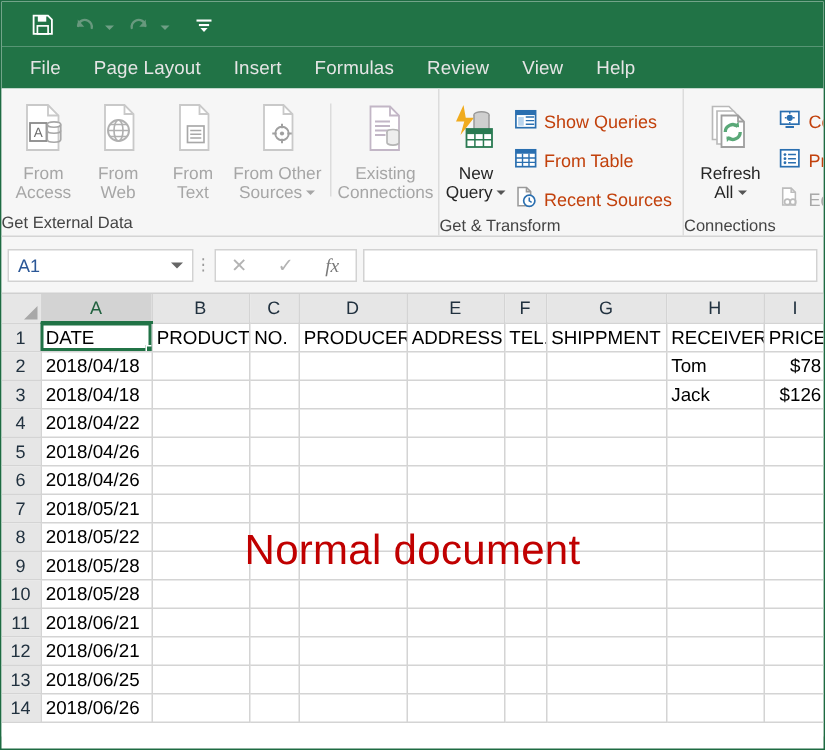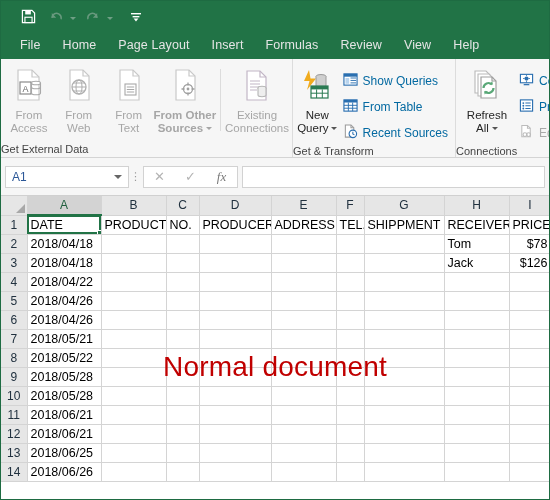--- a/index.html
+++ b/index.html
@@ -110,21 +110,21 @@
     flex-direction: column;
     justify-content: center;
     padding-top: 6px;
     gap: 2px;
   }
   .smallbtn {
     display: flex;
     align-items: center;
     gap: 5px;
     font-size: 12px;
-    color: #0369a1;
+    color: #c2410c;
     padding: 2px 4px;
     white-space: nowrap;
     height: 24px;
   }
   .smallbtn.disabled { color: #a9a9a9; }
 
   .dd-caret {
     width: 0; height: 0;
     border-left: 3px solid transparent;
     border-right: 3px solid transparent;
@@ -301,21 +301,20 @@
       <svg width="14" height="14" viewBox="0 0 14 14">
         <rect x="2" y="4" width="10" height="1.4" fill="#ffffff"></rect>
         <rect x="3.6" y="7" width="6.8" height="1.4" fill="#ffffff"></rect>
         <path d="M4.6 9.6 L9.4 9.6 L7 12.4 Z" fill="#ffffff"></path>
       </svg>
     </div>
   </div>
 
   <div class="tabstrip">
     <div class="tab">File</div>
-    <div class="tab">Home</div>
     <div class="tab">Page Layout</div>
     <div class="tab">Insert</div>
     <div class="tab">Formulas</div>
     <div class="tab">Review</div>
     <div class="tab">View</div>
     <div class="tab">Help</div>
   </div>
 
   <div class="ribbon">
 
@@ -357,21 +356,21 @@
               <path d="M7 2h13l6 6v24H7z" fill="#ffffff" stroke="#c9c9c9" stroke-width="1.2"></path>
               <path d="M20 2v6h6" fill="none" stroke="#c9c9c9" stroke-width="1.2"></path>
               <rect x="12" y="16" width="11" height="11" fill="none" stroke="#a8a8a8" stroke-width="1.1"></rect>
               <path d="M13.8 19h7.4M13.8 21.5h7.4M13.8 24h7.4" stroke="#a8a8a8" stroke-width="1.1"></path>
             </svg>
           </span>
           <span>From</span>
           <span class="lbl2">Text</span>
         </div>
 
-        <div class="bigbtn disabled" style="width:78px;font-weight:bold;">
+        <div class="bigbtn disabled" style="width:78px;">
           <span class="ico">
             <svg width="32" height="34" viewBox="0 0 32 34">
               <path d="M7 2h13l6 6v24H7z" fill="#ffffff" stroke="#c9c9c9" stroke-width="1.2"></path>
               <path d="M20 2v6h6" fill="none" stroke="#c9c9c9" stroke-width="1.2"></path>
               <circle cx="19" cy="21" r="4.5" fill="none" stroke="#a0a0a0" stroke-width="1.3"></circle>
               <circle cx="19" cy="21" r="1.4" fill="#a0a0a0"></circle>
               <path d="M19 14.5v3M19 24.5v3M12.5 21h3M22.5 21h3" stroke="#a0a0a0" stroke-width="1.3"></path>
             </svg>
           </span>
           <span>From Other</span>

